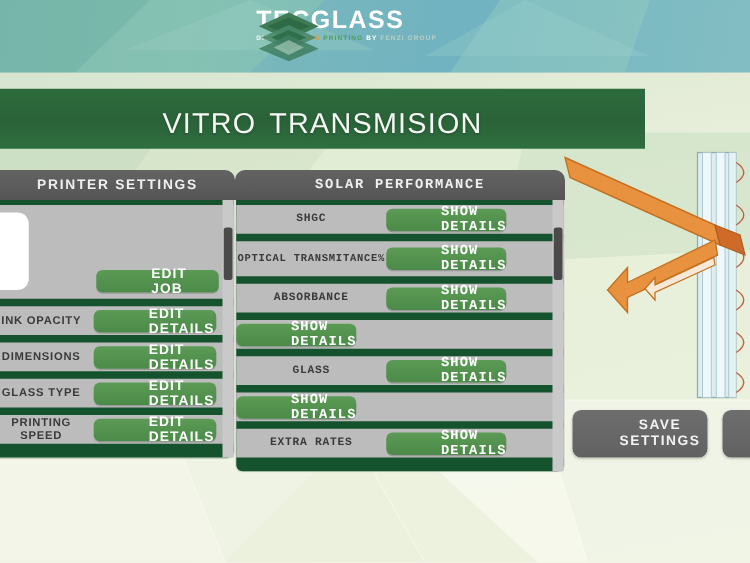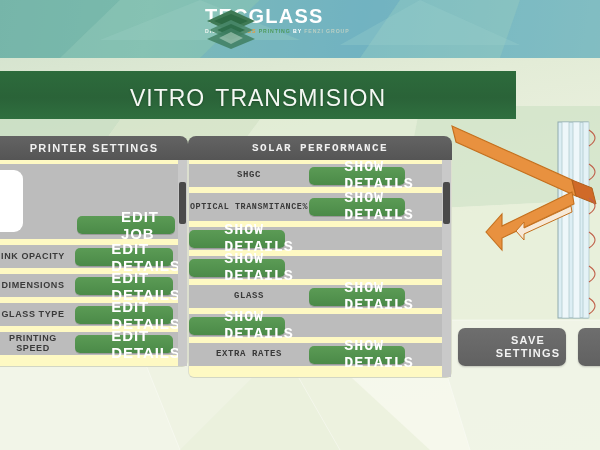--- a/index.html
+++ b/index.html
@@ -57,38 +57,38 @@
 
   
   .panel { position: absolute; border-radius: 8px; }
   .panel-head {
     height: 24px; border-radius: 8px 8px 0 0;
     background: linear-gradient(180deg,#636363 0%,#555555 100%);
     display: flex; align-items: center; justify-content: center;
     color: #f0f0f0; font-size: 11px; font-weight: bold; letter-spacing: 1.4px;
   }
   .panel-body {
-    background: #fef9c3; padding: 4px 0 5px 0;
+    background: #14532d; padding: 4px 0 5px 0;
     border-radius: 0 0 6px 6px; position: relative;
     border-left: 1px solid #dcdfcf; border-right: 1px solid #dcdfcf;
     border-bottom: 1px solid #d2d6c4;
   }
   .row {
     display: flex; align-items: center; background: #bcbcbc;
     height: 23px; margin-bottom: 6px; position: relative;
   }
   .row:last-child { margin-bottom: 0; }
   .row-label {
     font-size: 9px; font-weight: bold; color: #3a3a3a; letter-spacing: .6px;
     text-align: center; line-height: 1.05;
   }
   .row-label.two { font-size: 8.4px; }
   .btn-green {
     background: linear-gradient(180deg,#5b9b55 0%,#4b8a48 100%);
-    border-radius: 5px; color: #fff; font-size: 15px; font-weight: bold;
+    border-radius: 5px; color: #fff; font-size: 11px; font-weight: bold;
     letter-spacing: .9px; display: flex; align-items: center;
     justify-content: center; height: 18px;
     box-shadow: 0 1px 0 rgba(0,0,0,.18);
     padding-left: 44px;
   }
   .preview-block {
     background: #bcbcbc; height: 75px; margin-bottom: 6px;
     position: relative; display: flex; align-items: flex-end;
   }
   .preview-white {
@@ -234,20 +234,21 @@
 
       <div class="row">
         <div class="row-label">SHGC</div>
         <div class="btn-green">SHOW DETAILS</div>
       </div>
       <div class="row tall">
         <div class="row-label two">OPTICAL TRANSMITANCE%</div>
         <div class="btn-green">SHOW DETAILS</div>
       </div>
       <div class="row">
+        <div class="row-label">ABSORBANCE</div>
         <div class="btn-green">SHOW DETAILS</div>
       </div>
       <div class="row">
         <div class="btn-green">SHOW DETAILS</div>
       </div>
       <div class="row">
         <div class="row-label">GLASS</div>
         <div class="btn-green">SHOW DETAILS</div>
       </div>
       <div class="row">

